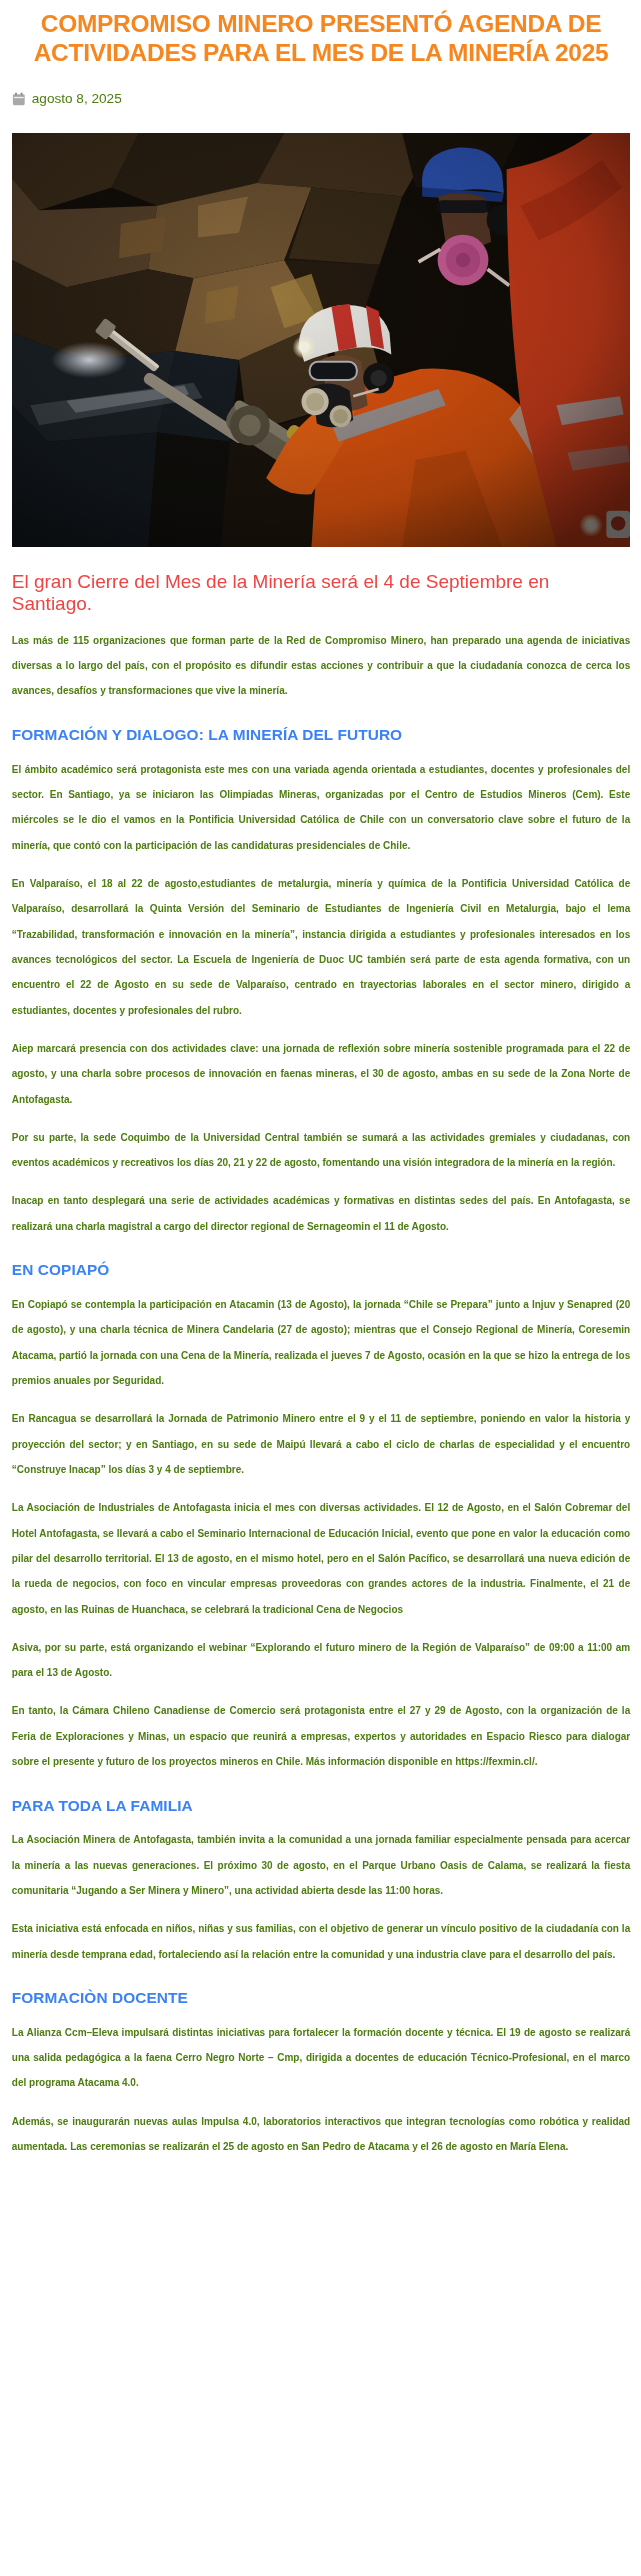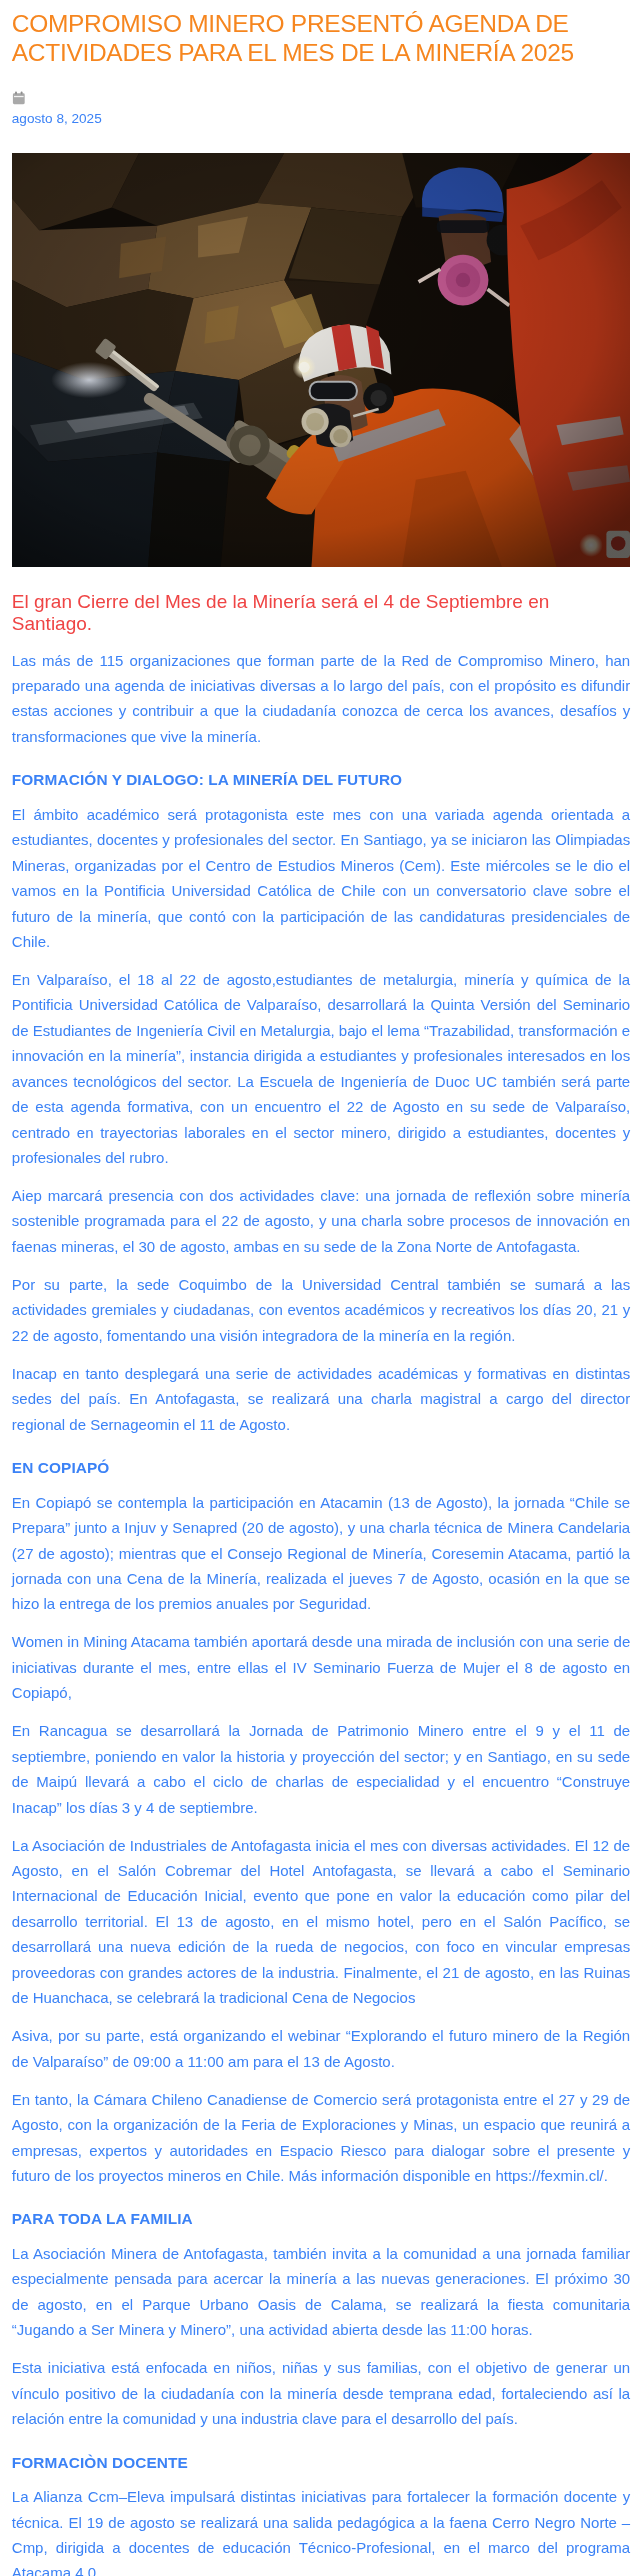--- a/index.html
+++ b/index.html
@@ -8,52 +8,54 @@
     width: 642px;
     font-family: "Liberation Sans", sans-serif;
     -webkit-font-smoothing: antialiased;
   }
   .wrap { padding: 5.4px 11.8px 25.4px 11.8px; }
 
   h1.title {
     color: #F6861F;
     font-size: 24.5px;
     line-height: 1.2;
-    font-weight: normal;
+    font-weight: bold;
     margin: 3.6px 0 23.6px 0;
     letter-spacing: -0.3px;
+    text-align: center;
   }
 
   .meta {
     display: flex;
+    align-items: center;
     gap: 6.4px;
-    color: #3b82f6;
+    color: #4d7c0f;
     font-size: 13.6px;
     margin: 0 0 27px 0;
-    flex-direction: column;
   }
   .meta .cal { display: inline-flex; }
 
   figure.hero { margin: 0; line-height: 0; }
   svg.hero-img { display: block; width: 618px; height: 414px; }
 
   p.caption {
     font-weight: normal;
     color: #ef4444;
     font-size: 19px;
     line-height: 22px;
     margin: 23.6px 0 12.7px 0;
   }
 
   #article-body p.paragraph {
-    color: #3b82f6;
-    font-size: 15px;
+    color: #4d7c0f;
+    font-size: 10px;
     line-height: 25.4px;
     text-align: justify;
     margin: 12.7px 0 12.7px 0;
+    font-weight: bold;
   }
   #article-body h3.heading {
     color: #3b82f6;
     font-size: 15.4px;
     font-weight: bold;
     margin: 22px 0 12.7px 0;
     letter-spacing: 0.1px;
   }
 </style>
 </head>
@@ -196,21 +198,20 @@
   <div id="article-body">
       <p class="paragraph">Las más de 115 organizaciones que forman parte de la Red de Compromiso Minero, han preparado una agenda de iniciativas diversas a lo largo del país, con el propósito es difundir estas acciones y contribuir a que la ciudadanía conozca de cerca los avances, desafíos y transformaciones que vive la minería.</p>
       <h3 class="heading">FORMACIÓN Y DIALOGO: LA MINERÍA DEL FUTURO</h3>
       <p class="paragraph">El ámbito académico será protagonista este mes con una variada agenda orientada a estudiantes, docentes y profesionales del sector. En Santiago, ya se iniciaron las Olimpiadas Mineras, organizadas por el Centro de Estudios Mineros (Cem).  Este miércoles se le dio el vamos en la Pontificia Universidad Católica de Chile con un conversatorio clave sobre el futuro de la minería, que contó con la participación de las candidaturas presidenciales de Chile.</p>
       <p class="paragraph">En Valparaíso, el 18 al 22 de agosto,estudiantes de metalurgia, minería y química de la Pontificia Universidad Católica de Valparaíso, desarrollará la Quinta Versión del Seminario de Estudiantes de Ingeniería Civil en Metalurgia, bajo el lema “Trazabilidad, transformación e innovación en la minería”, instancia dirigida a estudiantes y profesionales interesados en los avances tecnológicos del sector. La Escuela de Ingeniería de Duoc UC también será parte de esta agenda formativa, con un encuentro el 22 de Agosto en su sede de Valparaíso, centrado en trayectorias laborales en el sector minero, dirigido a estudiantes, docentes y profesionales del rubro.</p>
       <p class="paragraph">Aiep marcará presencia con dos actividades clave: una jornada de reflexión sobre minería sostenible programada para el 22 de agosto, y una charla sobre procesos de innovación en faenas mineras, el 30 de agosto, ambas en su sede de la Zona Norte de Antofagasta.</p>
       <p class="paragraph">Por su parte, la sede Coquimbo de la Universidad Central también se sumará a las actividades gremiales y ciudadanas, con eventos académicos y recreativos los días 20, 21 y 22 de agosto, fomentando una visión integradora de la minería en la región.</p>
       <p class="paragraph">Inacap en tanto desplegará una serie de actividades académicas y formativas en distintas sedes del país. En Antofagasta, se realizará una charla magistral a cargo del director regional de Sernageomin el 11 de Agosto.</p>
       <h3 class="heading">EN COPIAPÓ</h3>
       <p class="paragraph">En Copiapó se contempla la participación en Atacamin (13 de Agosto), la jornada “Chile se Prepara” junto a Injuv y Senapred (20 de agosto), y una charla técnica de Minera Candelaria (27 de agosto); mientras que el Consejo Regional de Minería, Coresemin Atacama, partió la jornada con una Cena de la Minería, realizada el jueves 7 de Agosto, ocasión en la que se hizo la entrega de los premios anuales por Seguridad.</p>
-      <p class="paragraph">Women in Mining Atacama también aportará desde una mirada de inclusión con una serie de iniciativas durante el mes, entre ellas el IV Seminario Fuerza de Mujer el 8 de agosto en Copiapó,</p>
       <p class="paragraph">En Rancagua se desarrollará la Jornada de Patrimonio Minero entre el 9 y el 11 de septiembre, poniendo en valor la historia y proyección del sector; y en Santiago, en su sede de Maipú llevará a cabo el ciclo de charlas de especialidad y el encuentro “Construye Inacap” los días 3 y 4 de septiembre.</p>
       <p class="paragraph">La Asociación de Industriales de Antofagasta inicia el mes con diversas actividades. El 12 de Agosto, en el Salón Cobremar del Hotel Antofagasta, se llevará a cabo el Seminario Internacional de Educación Inicial, evento que pone en valor la educación como pilar del desarrollo territorial.  El 13 de agosto, en el mismo hotel, pero en el Salón Pacífico, se desarrollará una nueva edición de la rueda de negocios, con foco en vincular empresas proveedoras con grandes actores de la industria. Finalmente, el 21 de agosto, en las Ruinas de Huanchaca, se celebrará la tradicional Cena de Negocios</p>
       <p class="paragraph">Asiva, por su parte, está organizando el webinar “Explorando el futuro minero de la Región de Valparaíso” de 09:00 a 11:00 am para el 13 de Agosto.</p>
       <p class="paragraph">En tanto, la Cámara Chileno Canadiense de Comercio será protagonista entre el 27 y 29 de Agosto, con la organización de la Feria de Exploraciones y Minas, un espacio que reunirá a empresas, expertos y autoridades en Espacio Riesco para dialogar sobre el presente y futuro de los proyectos mineros en Chile. Más información disponible en https://fexmin.cl/.</p>
       <h3 class="heading">PARA TODA LA FAMILIA</h3>
       <p class="paragraph">La Asociación Minera de Antofagasta, también invita a la comunidad a una jornada familiar especialmente pensada para acercar la minería a las nuevas generaciones. El próximo 30 de agosto, en el Parque Urbano Oasis de Calama, se realizará la fiesta comunitaria “Jugando a Ser Minera y Minero”, una actividad abierta desde las 11:00 horas.</p>
       <p class="paragraph">Esta iniciativa está enfocada en niños, niñas y sus familias, con el objetivo de generar un vínculo positivo de la ciudadanía con la minería desde temprana edad, fortaleciendo así la relación entre la comunidad y una industria clave para el desarrollo del país.</p>
       <h3 class="heading">FORMACIÒN DOCENTE</h3>
       <p class="paragraph">La Alianza Ccm–Eleva impulsará distintas iniciativas para fortalecer la formación docente y técnica. El 19 de agosto se realizará una salida pedagógica a la faena Cerro Negro Norte – Cmp, dirigida a docentes de educación Técnico-Profesional, en el marco del programa Atacama 4.0.</p>
       <p class="paragraph">Además, se inaugurarán nuevas aulas Impulsa 4.0, laboratorios interactivos que integran tecnologías como robótica y realidad aumentada. Las ceremonias se realizarán el 25 de agosto en San Pedro de Atacama y el 26 de agosto en María Elena.</p>

